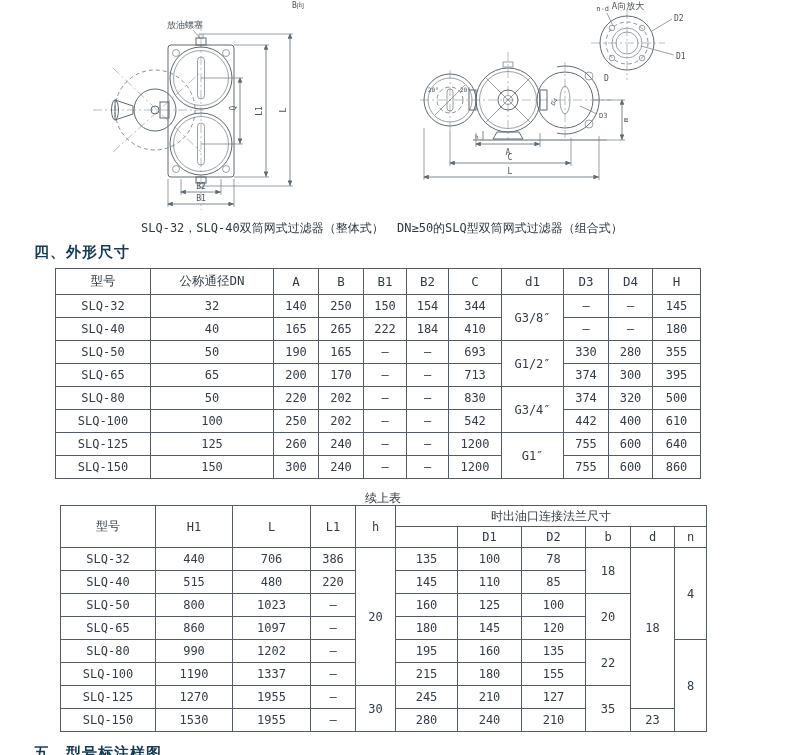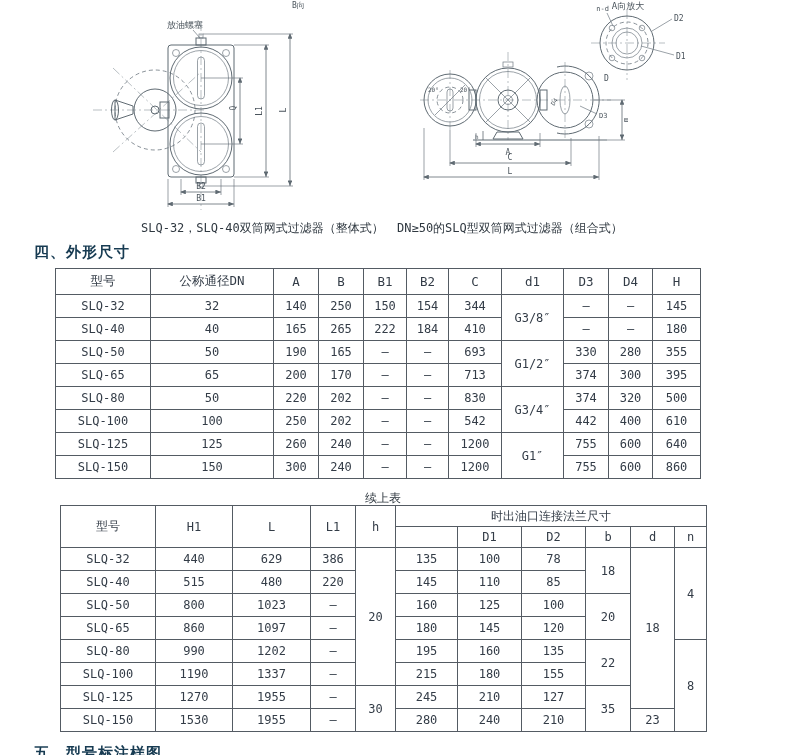--- a/index.html
+++ b/index.html
@@ -343,21 +343,21 @@
         <th>D2</th>
         <th>b</th>
         <th>d</th>
         <th>n</th>
       </tr>
     </thead>
   <tbody>
       <tr>
         <td>SLQ-32</td>
         <td>440</td>
-        <td>629</td>
+        <td>706</td>
         <td>386</td>
         <td rowspan="6">20</td>
         <td>135</td>
         <td>100</td>
         <td>78</td>
         <td rowspan="2">18</td>
         <td rowspan="7">18</td>
         <td rowspan="4">4</td>
       </tr>
       <tr>

